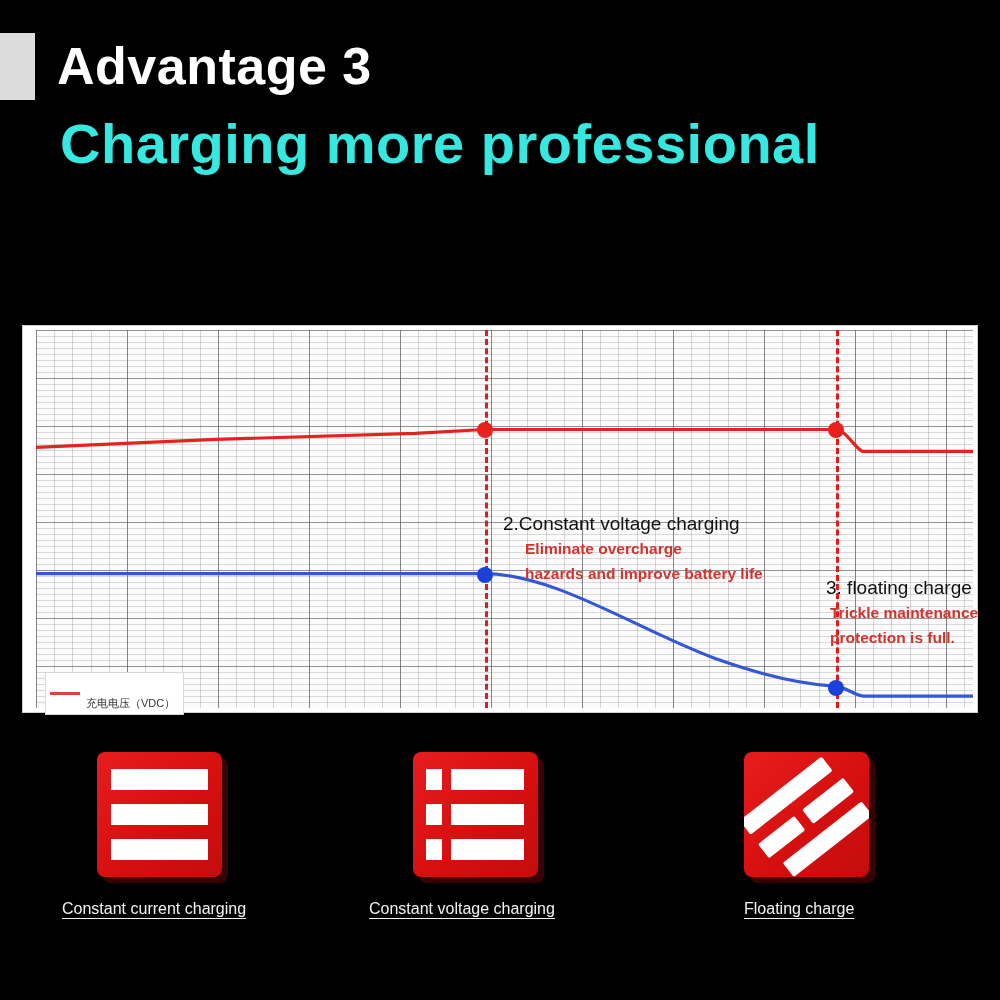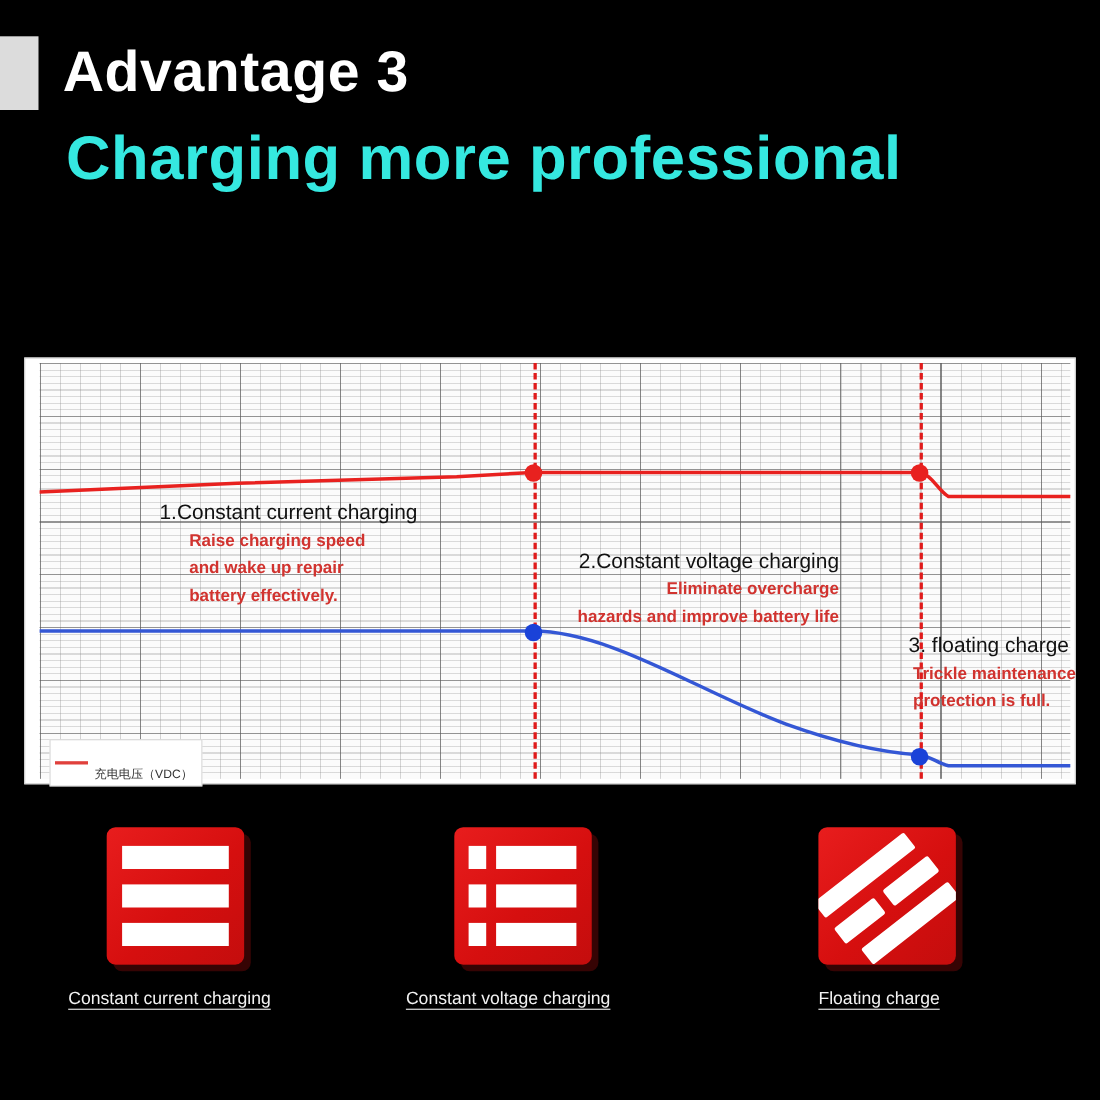--- a/index.html
+++ b/index.html
@@ -63,21 +63,21 @@
   .anno-title {
     font-size:19px; color:#111; white-space:nowrap; line-height:24px;
     font-family:"Liberation Sans", sans-serif;
   }
   .anno-line {
     font-size:15.5px; color:#d1332f; white-space:nowrap;
     line-height:25px; font-weight:bold;
   }
   #anno-1 { left:145px; top:455px; }
   #anno-1 .anno-line { padding-left:27px; }
-  #anno-2 { left:503px; top:499px;text-align:right; }
+  #anno-2 { left:503px; top:512px; }
   #anno-2 .anno-line { padding-left:22px; }
   #anno-3 { left:826px; top:531px;margin-top:45px; }
   #anno-3 .anno-line { padding-left:4px; }
 
   
   .legend {
     position:absolute; left:45px; top:672px;
     background:#ffffff; padding:3px 8px 3px 4px;
     display:flex; align-items:center; gap:6px;
     border:1px solid rgba(190,190,190,.6);
@@ -149,26 +149,20 @@
       <div class="vline" id="vline-1"></div>
       <div class="vline" id="vline-2"></div>
 
       <div class="marker red" style="left:449px; top:100px;"></div>
       <div class="marker red" style="left:800px; top:100px;"></div>
       <div class="marker blue" style="left:449px; top:245px;"></div>
       <div class="marker blue" style="left:800px; top:358px;"></div>
     </div>
   </div>
 
-  <div class="anno" id="anno-1">
-    <div class="anno-title">1.Constant current charging</div>
-    <div class="anno-line">Raise charging speed</div>
-    <div class="anno-line">and wake up repair</div>
-    <div class="anno-line">battery effectively.</div>
-  </div>
 
   <div class="anno" id="anno-2">
     <div class="anno-title">2.Constant voltage charging</div>
     <div class="anno-line">Eliminate overcharge</div>
     <div class="anno-line">hazards and improve battery life</div>
   </div>
 
   <div class="anno" id="anno-3">
     <div class="anno-title">3. floating charge</div>
     <div class="anno-line">Trickle maintenance</div>

